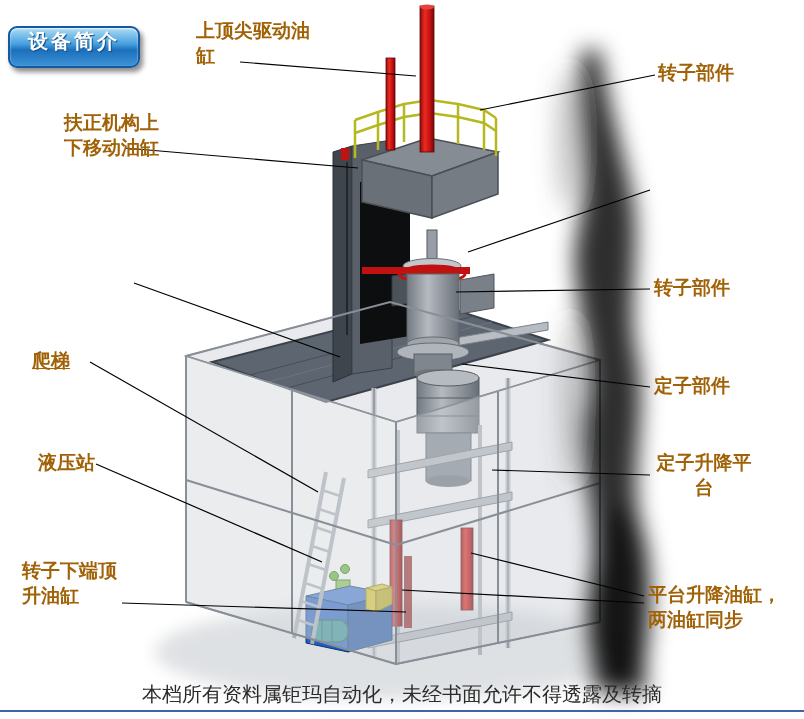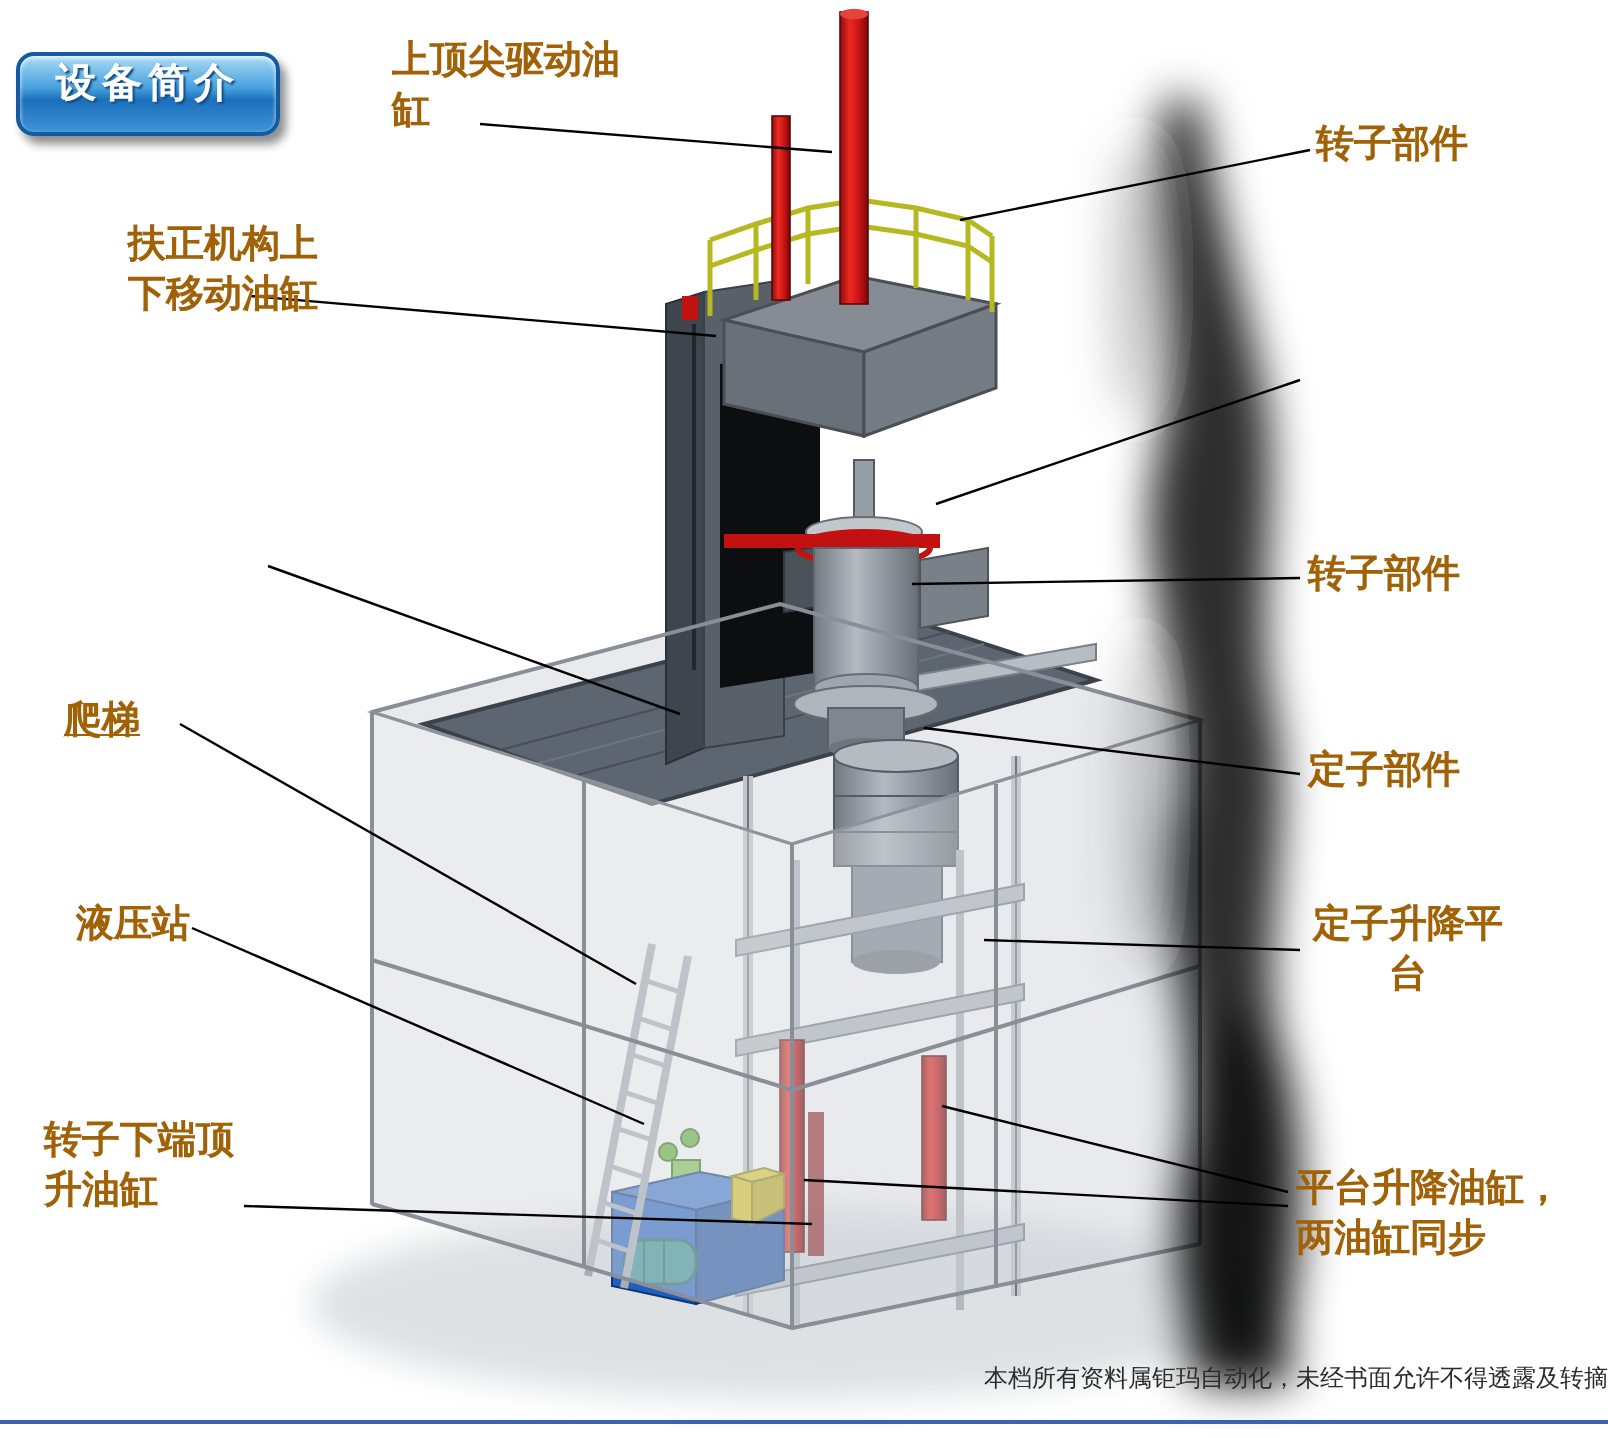--- a/index.html
+++ b/index.html
@@ -14,22 +14,22 @@
     border:2px solid #15599f;
     box-shadow:3px 4px 5px rgba(0,0,0,.45), inset 0 1px 2px rgba(255,255,255,.8);
     color:#fff;font-weight:bold;font-size:20px;letter-spacing:3px;
     display:flex;align-items:flex-start;justify-content:center;
     text-shadow:1px 1px 1px #114c85;
   }
   .lbl{
     position:absolute;font-weight:700;font-size:19px;color:#a16207;line-height:1.32;
   }
   .footer{
-    position:absolute;left:0;top:681px;width:100%;text-align:right;
-    font-size:12px;color:#2b2b2b;font-weight:400;
+    position:absolute;left:0;top:681px;width:100%;text-align:center;
+    font-size:20px;color:#2b2b2b;font-weight:400;
   }
   .bottom-rule{
     position:absolute;left:0;top:710px;width:100%;height:2px;background:#3c63b0;
   }
 </style>
 </head>
 <body>
 
 <div id="page">
 

